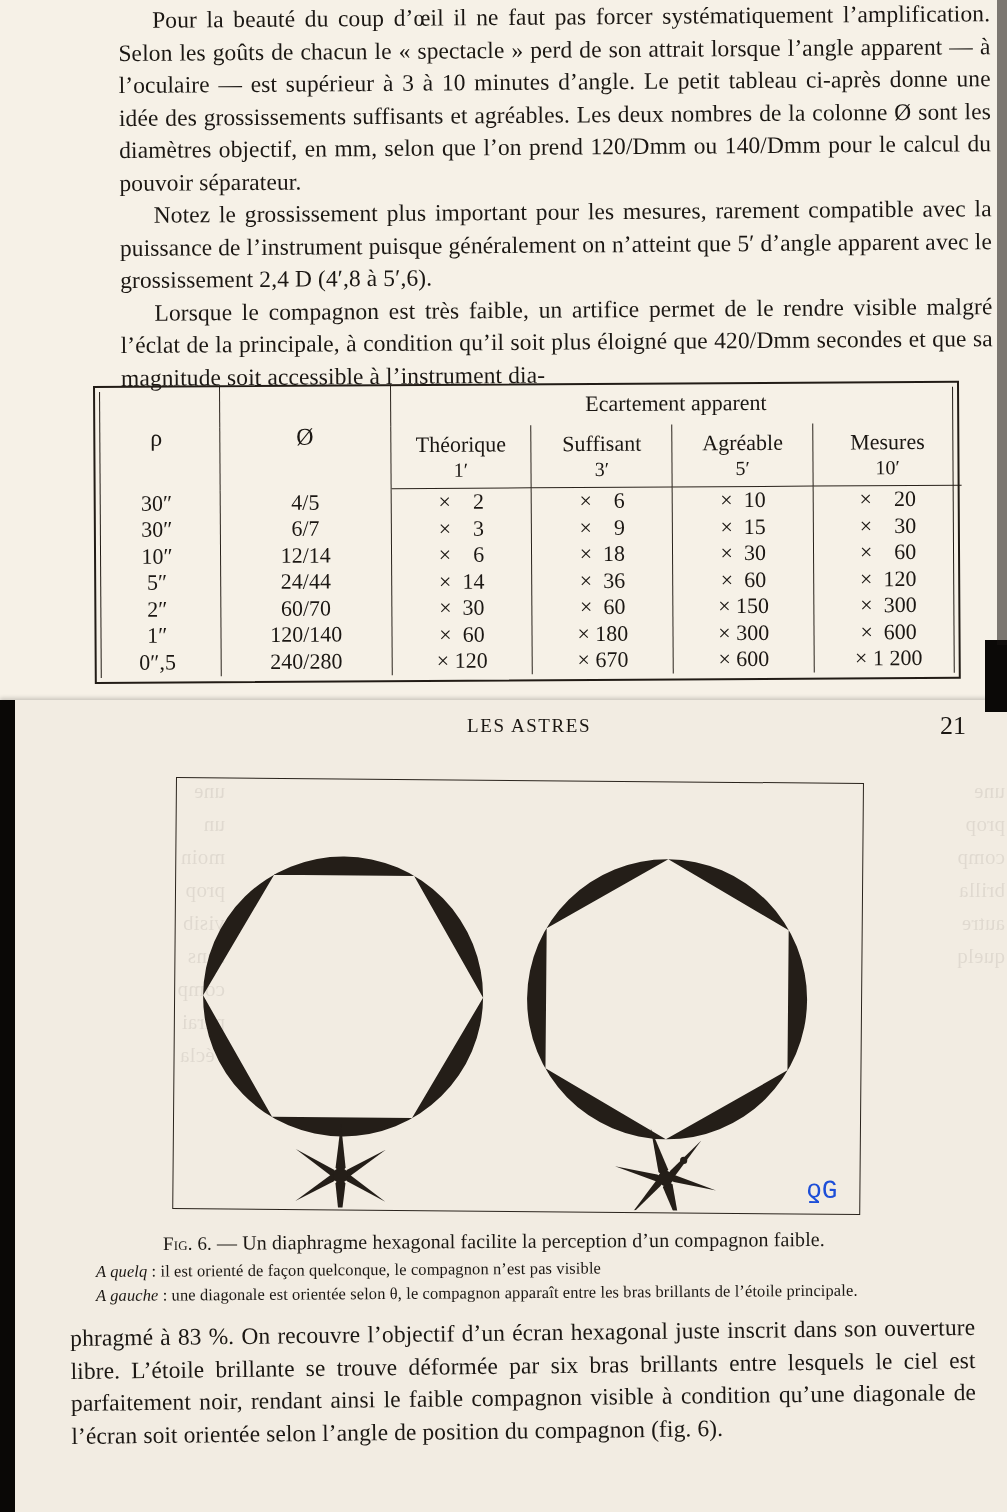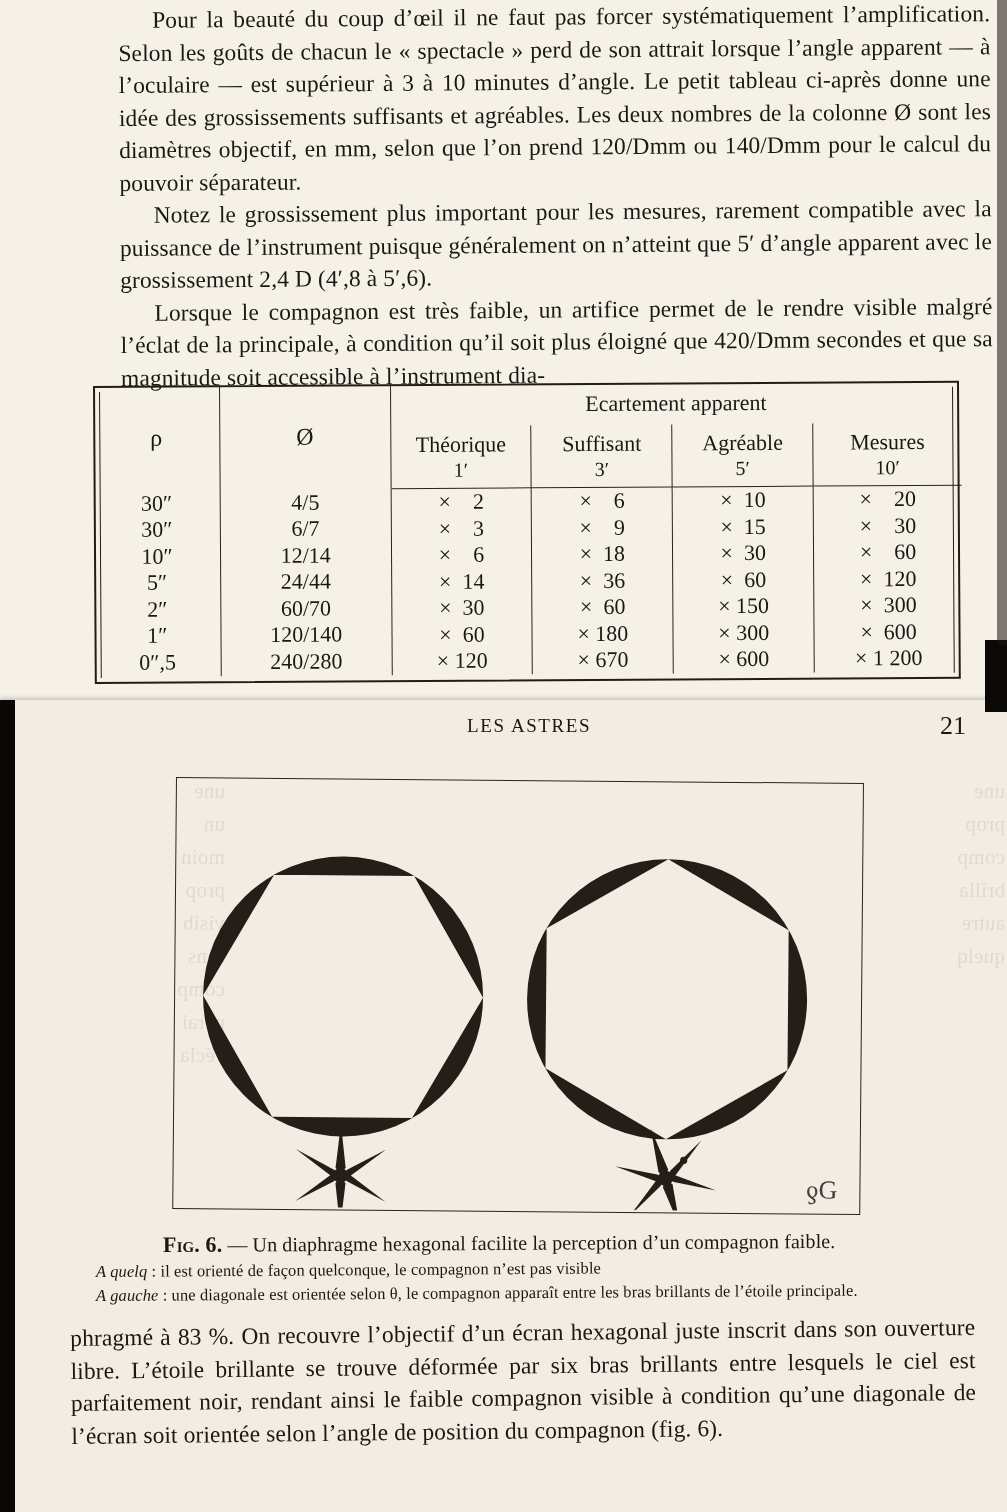--- a/index.html
+++ b/index.html
@@ -173,21 +173,21 @@
   
   #caption-main {
     position: absolute;
     left: 163px; top: 1232px;
     width: 760px;
     font-size: 20px;
     letter-spacing: .1px;
     transform: rotate(-0.35deg);
     transform-origin: left top;
   }
-  #caption-main .sc { font-variant: small-caps; font-size: 22px; font-weight: bold; }
+  #caption-main .sc { font-variant: small-caps; font-size: 19px; }
   .caption-sub {
     position: absolute;
     font-size: 16.5px;
     letter-spacing: .1px;
     transform: rotate(-0.4deg);
     transform-origin: left top;
   }
   #caption-right { left: 96px; top: 1262px; width: 860px; }
   #caption-left  { left: 96px; top: 1286px; width: 880px; }
   .caption-sub em { font-style: italic; }
@@ -356,21 +356,21 @@
           <path d="M 45 26 L 7 6 L 0 0 L 9 -1 Z"></path>
           <path d="M 45 -26 L 7 -6 L 0 0 L 9 1 Z"></path>
           <path d="M -45 26 L -7 6 L 0 0 L -9 -1 Z"></path>
           <circle cx="0" cy="0" r="7.5"></circle>
         </g>
       </g>
       <circle cx="510" cy="378" r="3.6" fill="#241e18"></circle>
     </svg>
 
     <div style="position:absolute; right:22px; bottom:8px; font-size:26px;
-                font-family:Liberation Serif, serif; color:#404040;">ƍG</div>
+                font-family:Liberation Mono, monospace; color:#1d4ed8;">ƍG</div>
   </div>
 
   <div id="caption-main">
     <span class="sc">Fig. 6.</span>
     <span>— Un diaphragme hexagonal facilite la perception d’un compagnon faible.</span>
   </div>
 
   <div class="caption-sub" id="caption-right">
     <em>A quelq</em><span> : il est orienté de façon quelconque, le compagnon n’est pas visible</span>
   </div>

